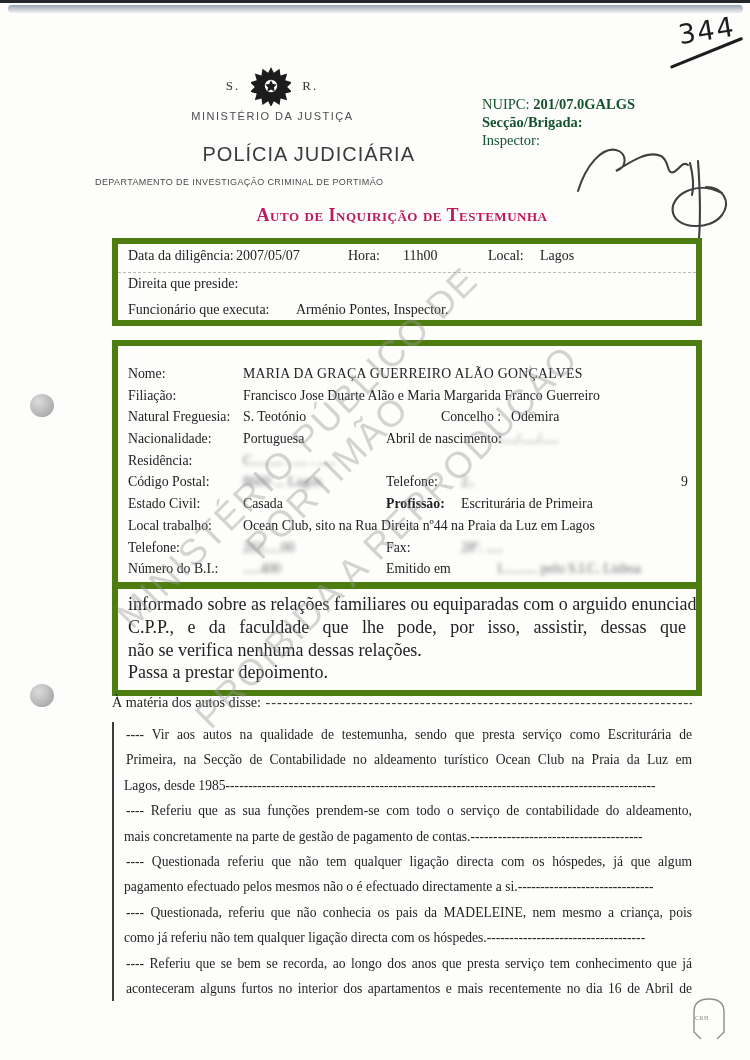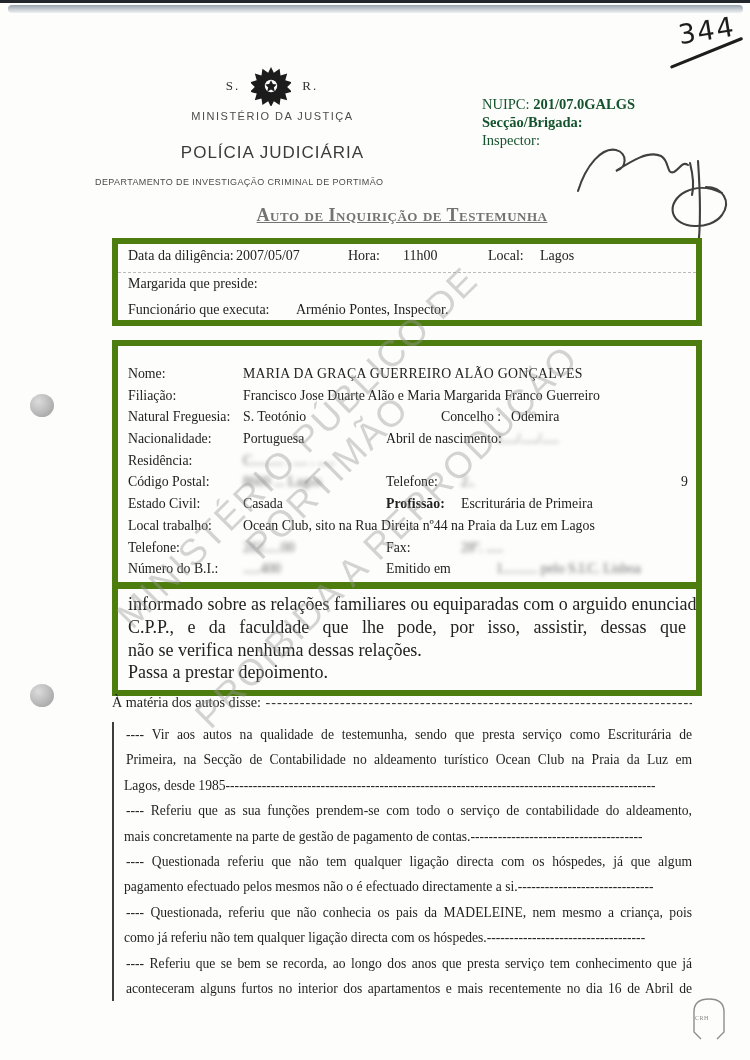--- a/index.html
+++ b/index.html
@@ -17,30 +17,30 @@
   .pageno{position:absolute;left:678px;top:14px;width:70px;transform:rotate(-9deg);
           font-family:"DejaVu Sans",sans-serif;font-size:27px;color:#1d1d1d;letter-spacing:2px;}
   .pageno .stroke{position:absolute;left:-14px;top:36px;width:78px;height:3px;background:#1d1d1d;
           transform:rotate(-13deg);border-radius:2px;}
   
   .crest{position:absolute;left:212px;top:66px;width:120px;text-align:center;}
   .crest .letters{font-size:13px;color:#333;letter-spacing:2px;}
   .crest svg{vertical-align:middle;margin:0 7px;}
   .ministry{position:absolute;left:130px;top:110px;width:285px;text-align:center;
             font-family:"Liberation Sans",sans-serif;font-size:11px;letter-spacing:1.5px;color:#4c4c4c;}
-  .org{position:absolute;left:130px;top:143px;width:285px;text-align:center;
-       font-family:"Liberation Sans",sans-serif;font-size:17px;letter-spacing:1px;color:#3b3b3b;}
+  .org{position:absolute;left:130px;top:143px;width:285px;text-align:right;
+       font-family:"Liberation Sans",sans-serif;font-size:20px;letter-spacing:1px;color:#3b3b3b;}
   .dept{position:absolute;left:95px;top:177px;width:355px;text-align:left;
         font-family:"Liberation Sans",sans-serif;font-size:9px;letter-spacing:.4px;color:#4a4a4a;}
   .caseblock{position:absolute;left:482px;top:95px;font-size:14.5px;line-height:18px;color:#14532d;}
   .caseblock b{font-weight:bold;}
   .signature{position:absolute;left:572px;top:135px;}
   
   .doctitle{position:absolute;left:112px;top:205px;width:580px;text-align:center;
-            font-variant:small-caps;font-weight:bold;font-size:18px;letter-spacing:.5px;color:#737373;text-decoration:underline;}
+            font-variant:small-caps;font-weight:bold;font-size:18px;letter-spacing:.5px;color:#be185d;}
   
   .box{position:absolute;left:112px;width:578px;border:6px solid #4d7c0f;background:transparent;}
   .box1{top:238px;height:76px;}
   .box1 .r1{position:relative;height:24px;padding:4px 10px 0;border-bottom:1px dashed #bbb;}
   .box1 .r2{position:relative;height:23px;padding:3px 10px 0;}
   .box1 .r3{position:relative;height:22px;padding:3px 10px 0;}
   .f{font-size:14px;color:#222;}
   .pos{position:absolute;top:4px;}
   .box2{top:340px;height:219px;}
   .idrow{position:relative;height:21.7px;font-size:13.8px;}
@@ -132,21 +132,21 @@
   <div class="box box1">
     <div class="r1 f">
       <span class="pos" style="left:10px">Data da diligência:</span>
       <span class="pos" style="left:118px">2007/05/07</span>
       <span class="pos" style="left:230px">Hora:</span>
       <span class="pos" style="left:285px">11h00</span>
       <span class="pos" style="left:370px">Local:</span>
       <span class="pos" style="left:422px">Lagos</span>
     </div>
     <div class="r2 f">
-      <span>Margarida que preside:</span>
+      <span>Direita que preside:</span>
     </div>
     <div class="r3 f">
       <span class="pos" style="left:10px;top:3px">Funcionário que executa:</span>
       <span class="pos" style="left:178px;top:3px">Arménio Pontes, Inspector.</span>
     </div>
   </div>
 
   <div class="box box2" style="padding-top:17px">
     <div class="idrow">
       <span class="lab">Nome:</span>

